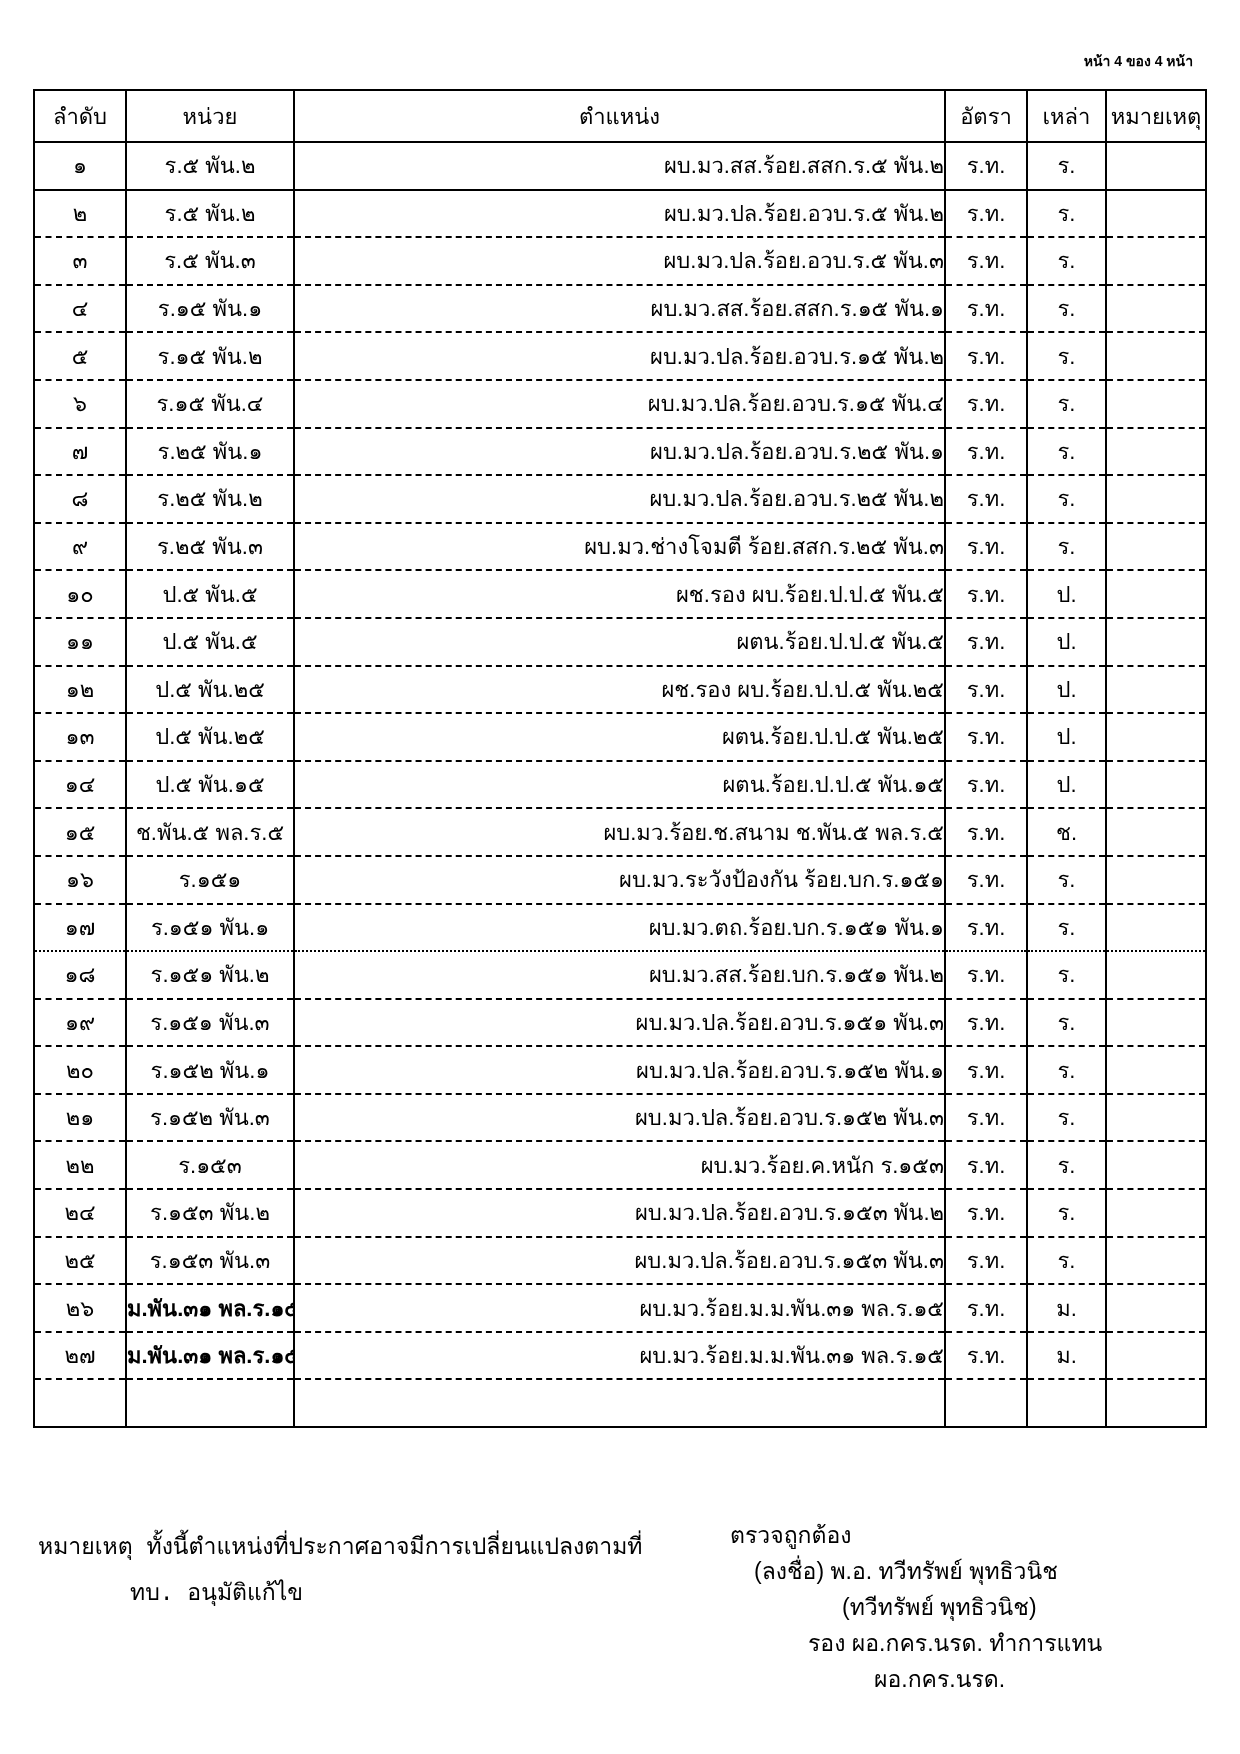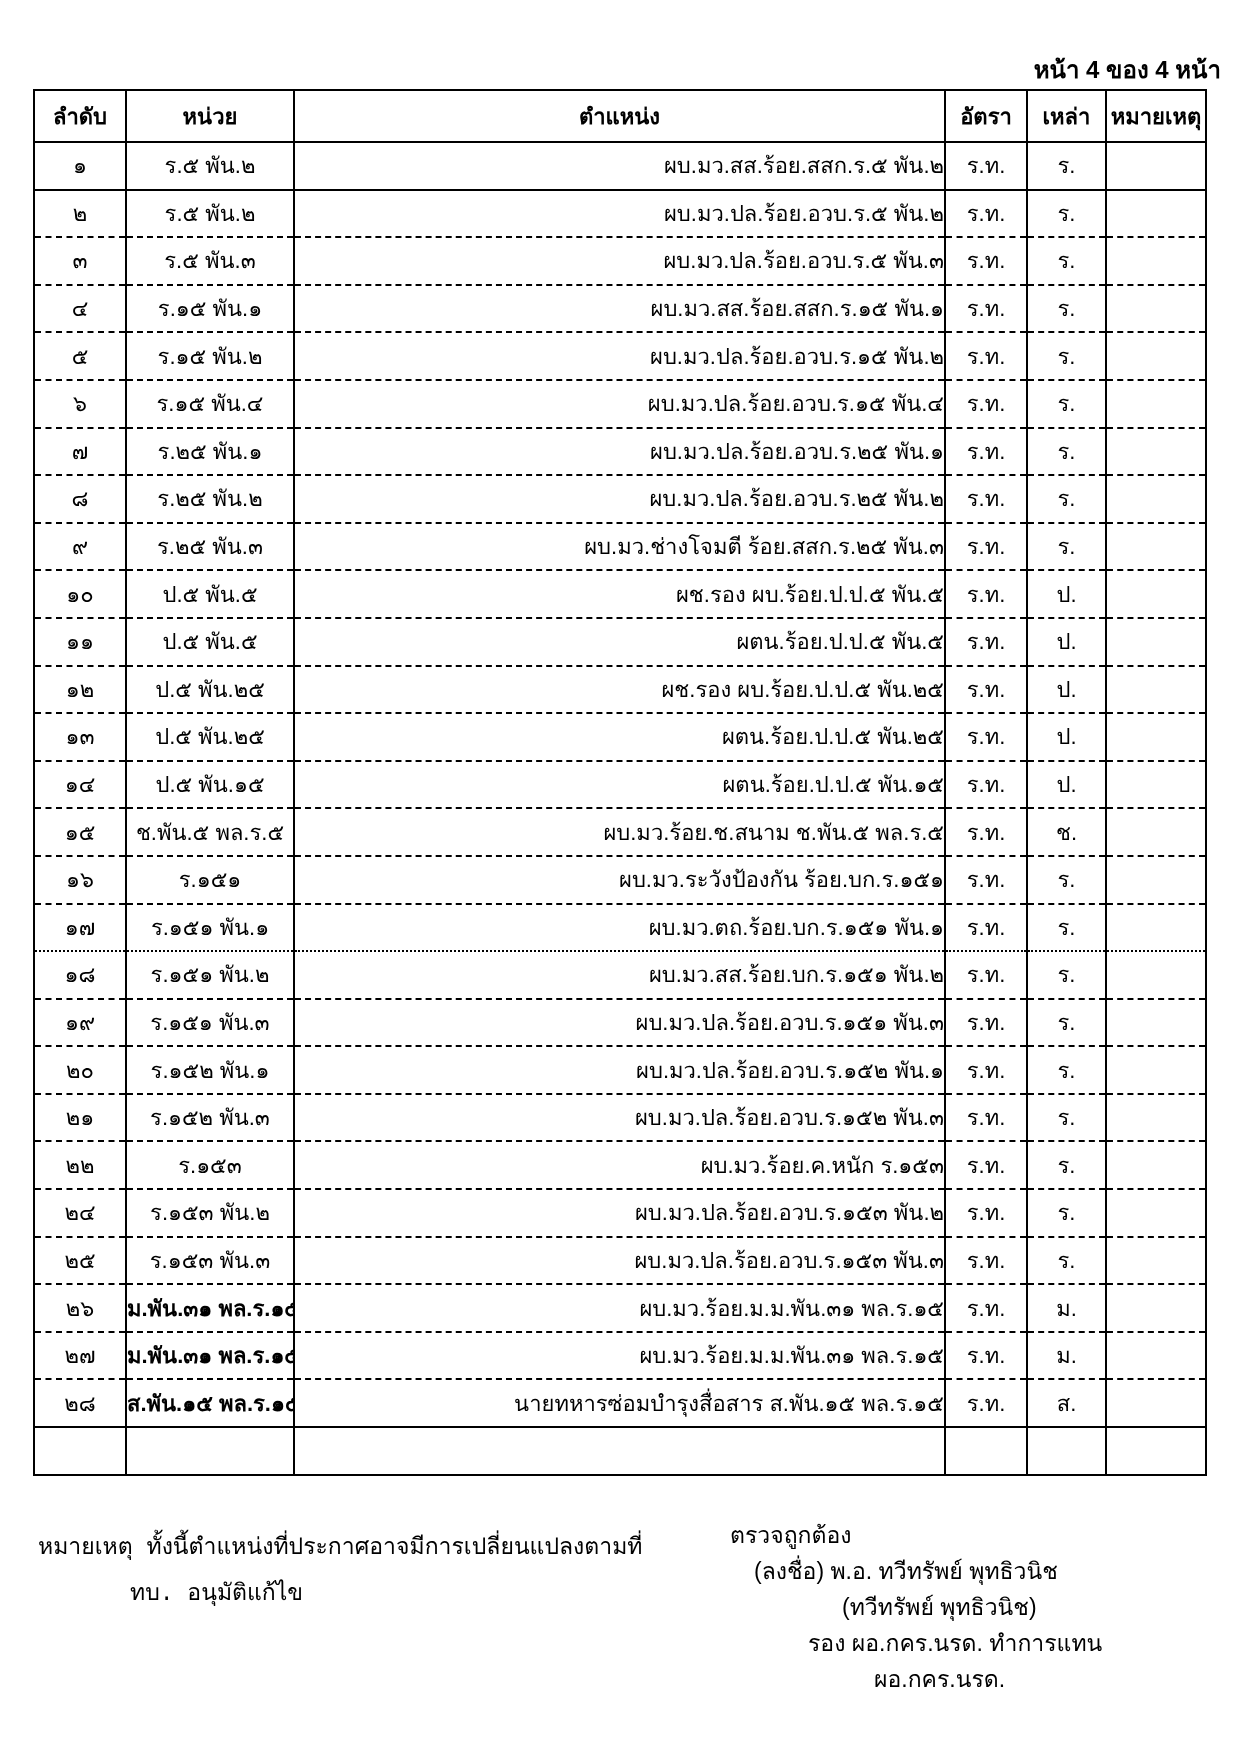--- a/index.html
+++ b/index.html
@@ -10,22 +10,22 @@
       overflow: hidden;
     }
     body {
       position: relative;
       font-family: "Liberation Sans", "DejaVu Sans", sans-serif;
       color: #000;
     }
     .page-indicator {
       position: absolute;
       top: 50px;
-      right: 19px;
-      font-size: 24px;
+      right: 47px;
+      font-size: 14px;
       font-weight: bold;
     }
     table.main {
       position: absolute;
       top: 89px;
       left: 33px;
       width: 1172px;
       border-collapse: collapse;
       table-layout: fixed;
     }
@@ -35,21 +35,21 @@
       font-size: 22px;
       height: 47.6px;
       padding: 0;
       vertical-align: middle;
       white-space: nowrap;
       overflow: hidden;
     }
     table.main thead th {
       border-top: 2.5px solid #000;
       border-bottom: 2.5px solid #000;
-      font-weight: bold;
+      font-weight: normal;
       height: 52px;
       font-size: 22px;
     }
     table.main tbody td {
       border-bottom: 2px dashed #000;
     }
     table.main tbody tr.solid-bottom td { border-bottom: 2.5px solid #000; }
     table.main tbody tr.dotted-bottom td { border-bottom: 2px dotted #000; }
     table.main tbody tr.last td { border-bottom: 2.5px solid #000; }
     .c { text-align: center; }
@@ -313,28 +313,20 @@
         <td class="c"></td>
       </tr>
       <tr>
         <td class="c">๒๗</td>
         <td class="unit-cell overflow">ม.พัน.๓๑ พล.ร.๑๕</td>
         <td class="l">ผบ.มว.ร้อย.ม.ม.พัน.๓๑ พล.ร.๑๕</td>
         <td class="c">ร.ท.</td>
         <td class="c">ม.</td>
         <td class="c"></td>
       </tr>
-      <tr class="solid-bottom">
-        <td class="c">๒๘</td>
-        <td class="unit-cell overflow">ส.พัน.๑๕ พล.ร.๑๕</td>
-        <td class="l">นายทหารซ่อมบำรุงสื่อสาร ส.พัน.๑๕ พล.ร.๑๕</td>
-        <td class="c">ร.ท.</td>
-        <td class="c">ส.</td>
-        <td class="c"></td>
-      </tr>
       <tr class="last">
         <td class="c"></td>
         <td class="unit-cell"></td>
         <td class="l"></td>
         <td class="c"></td>
         <td class="c"></td>
         <td class="c"></td>
       </tr>
     </tbody>
 </table>

